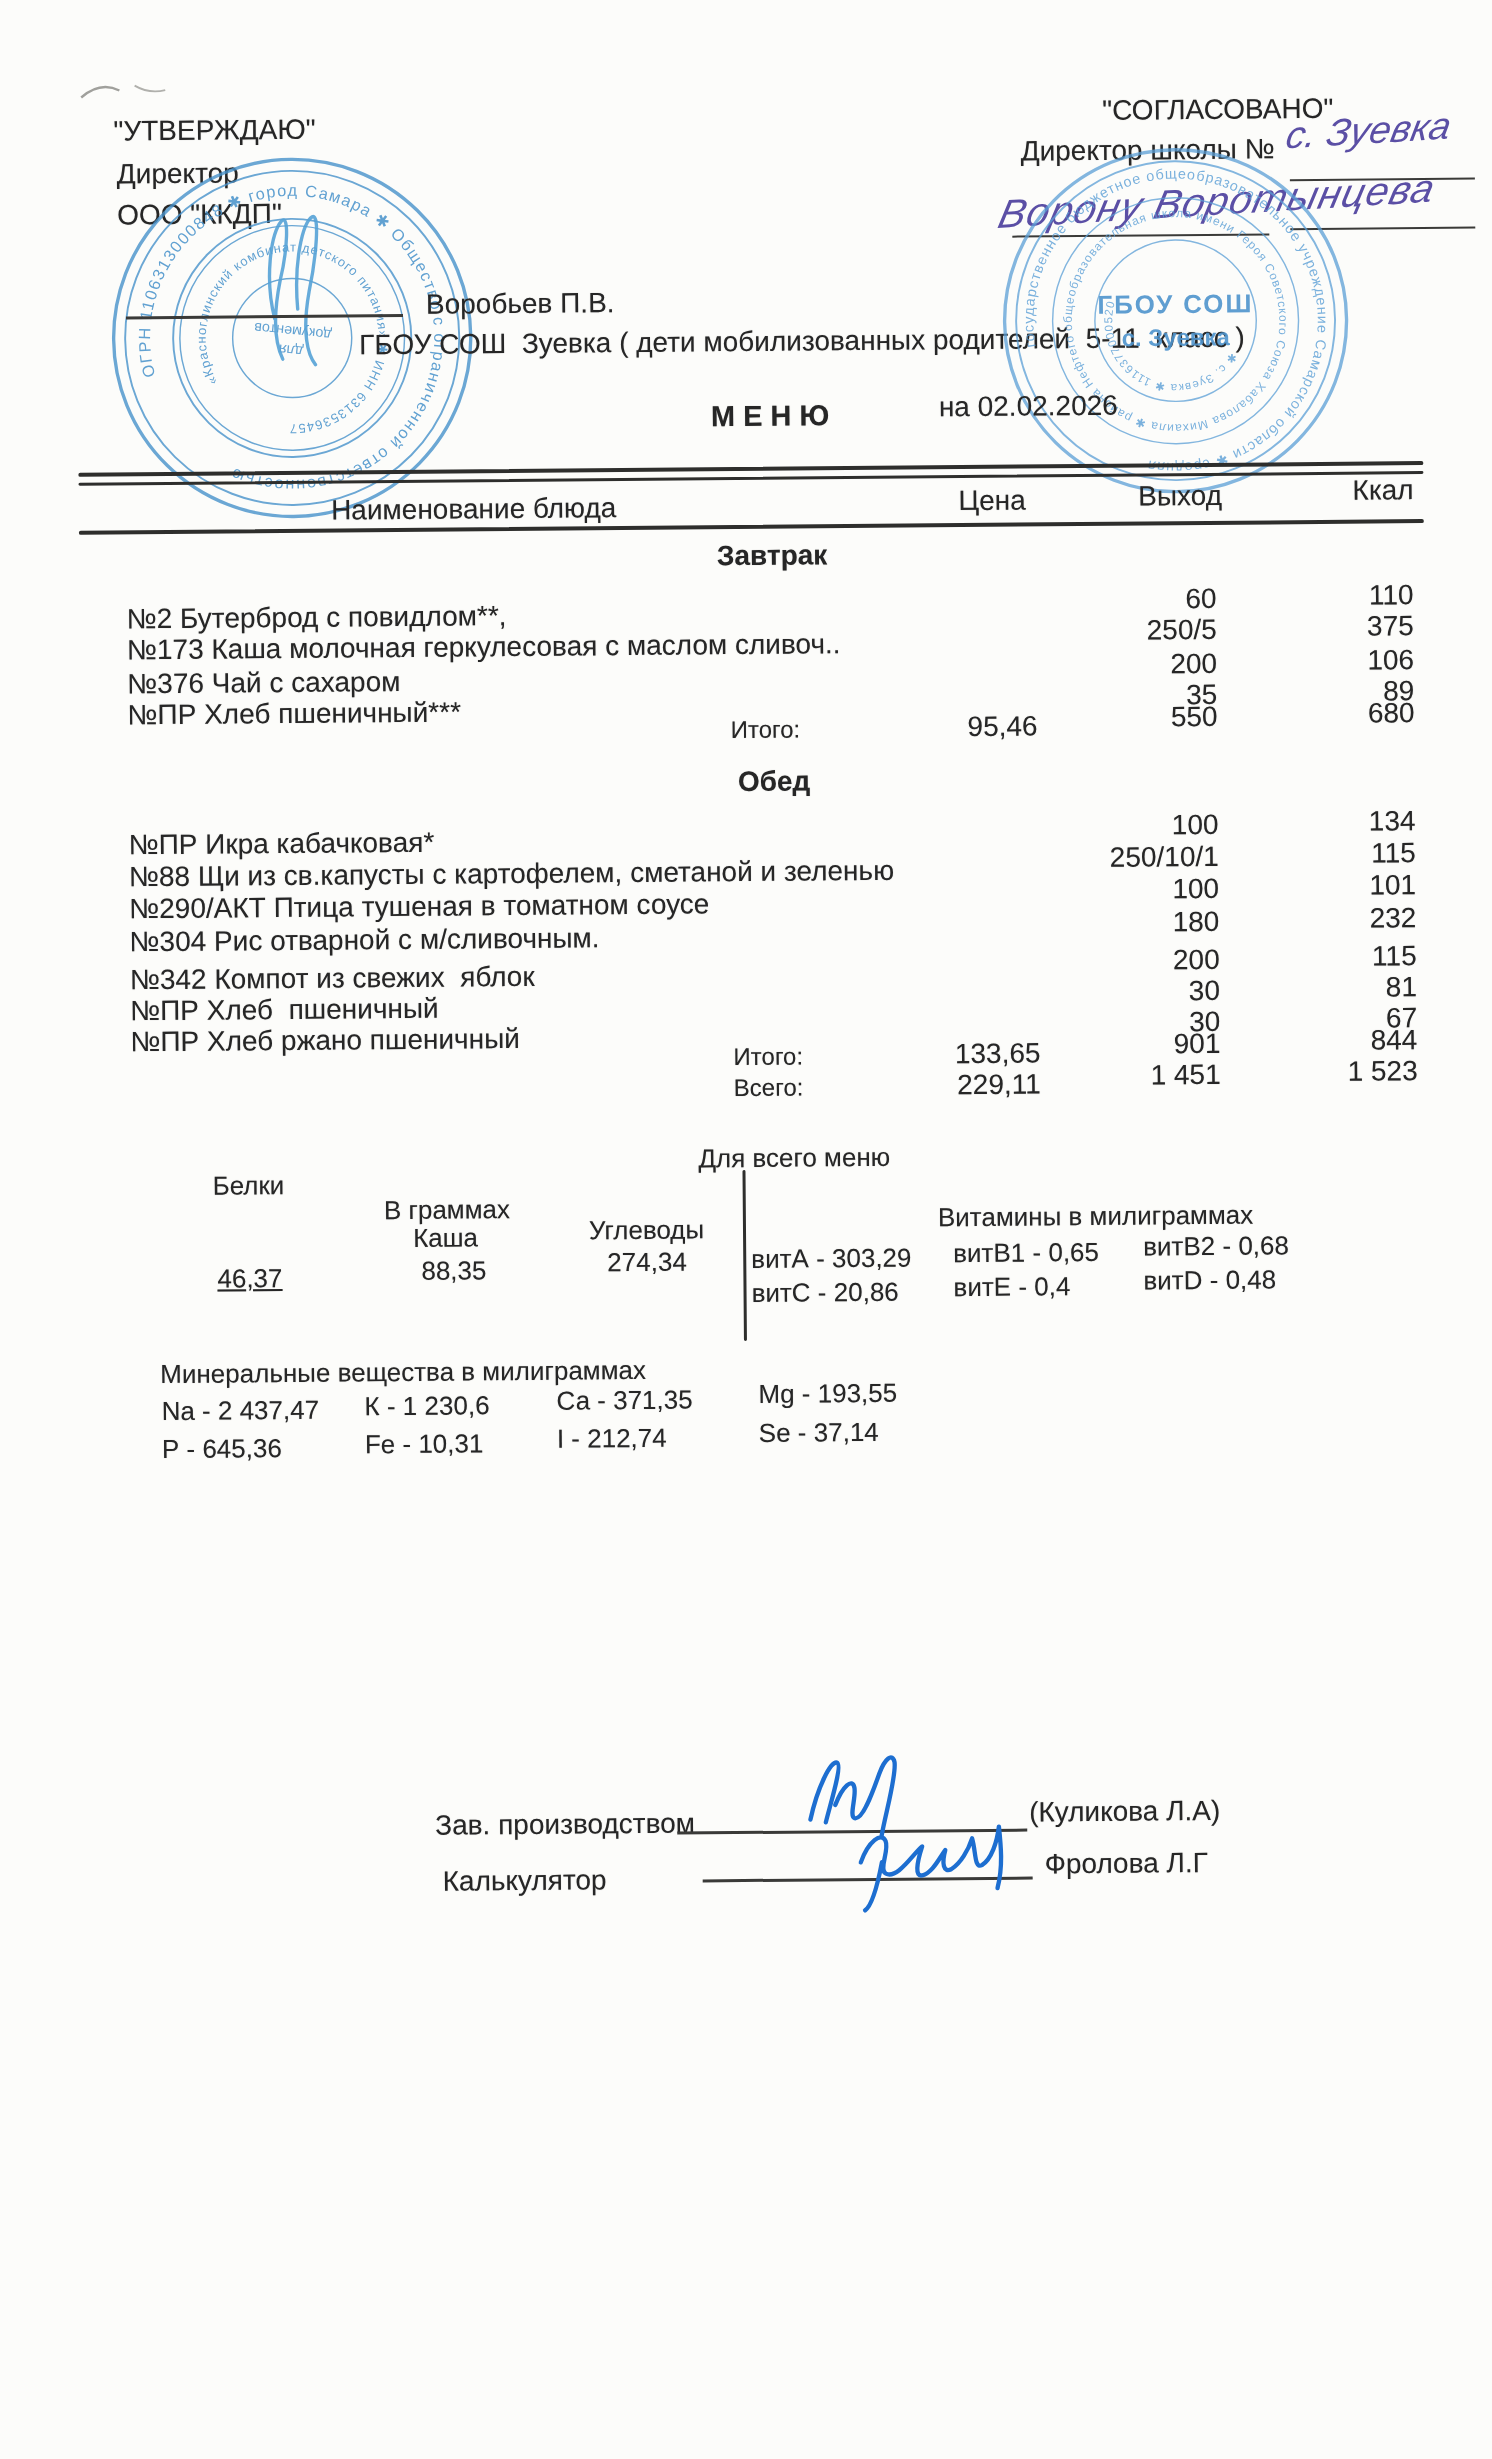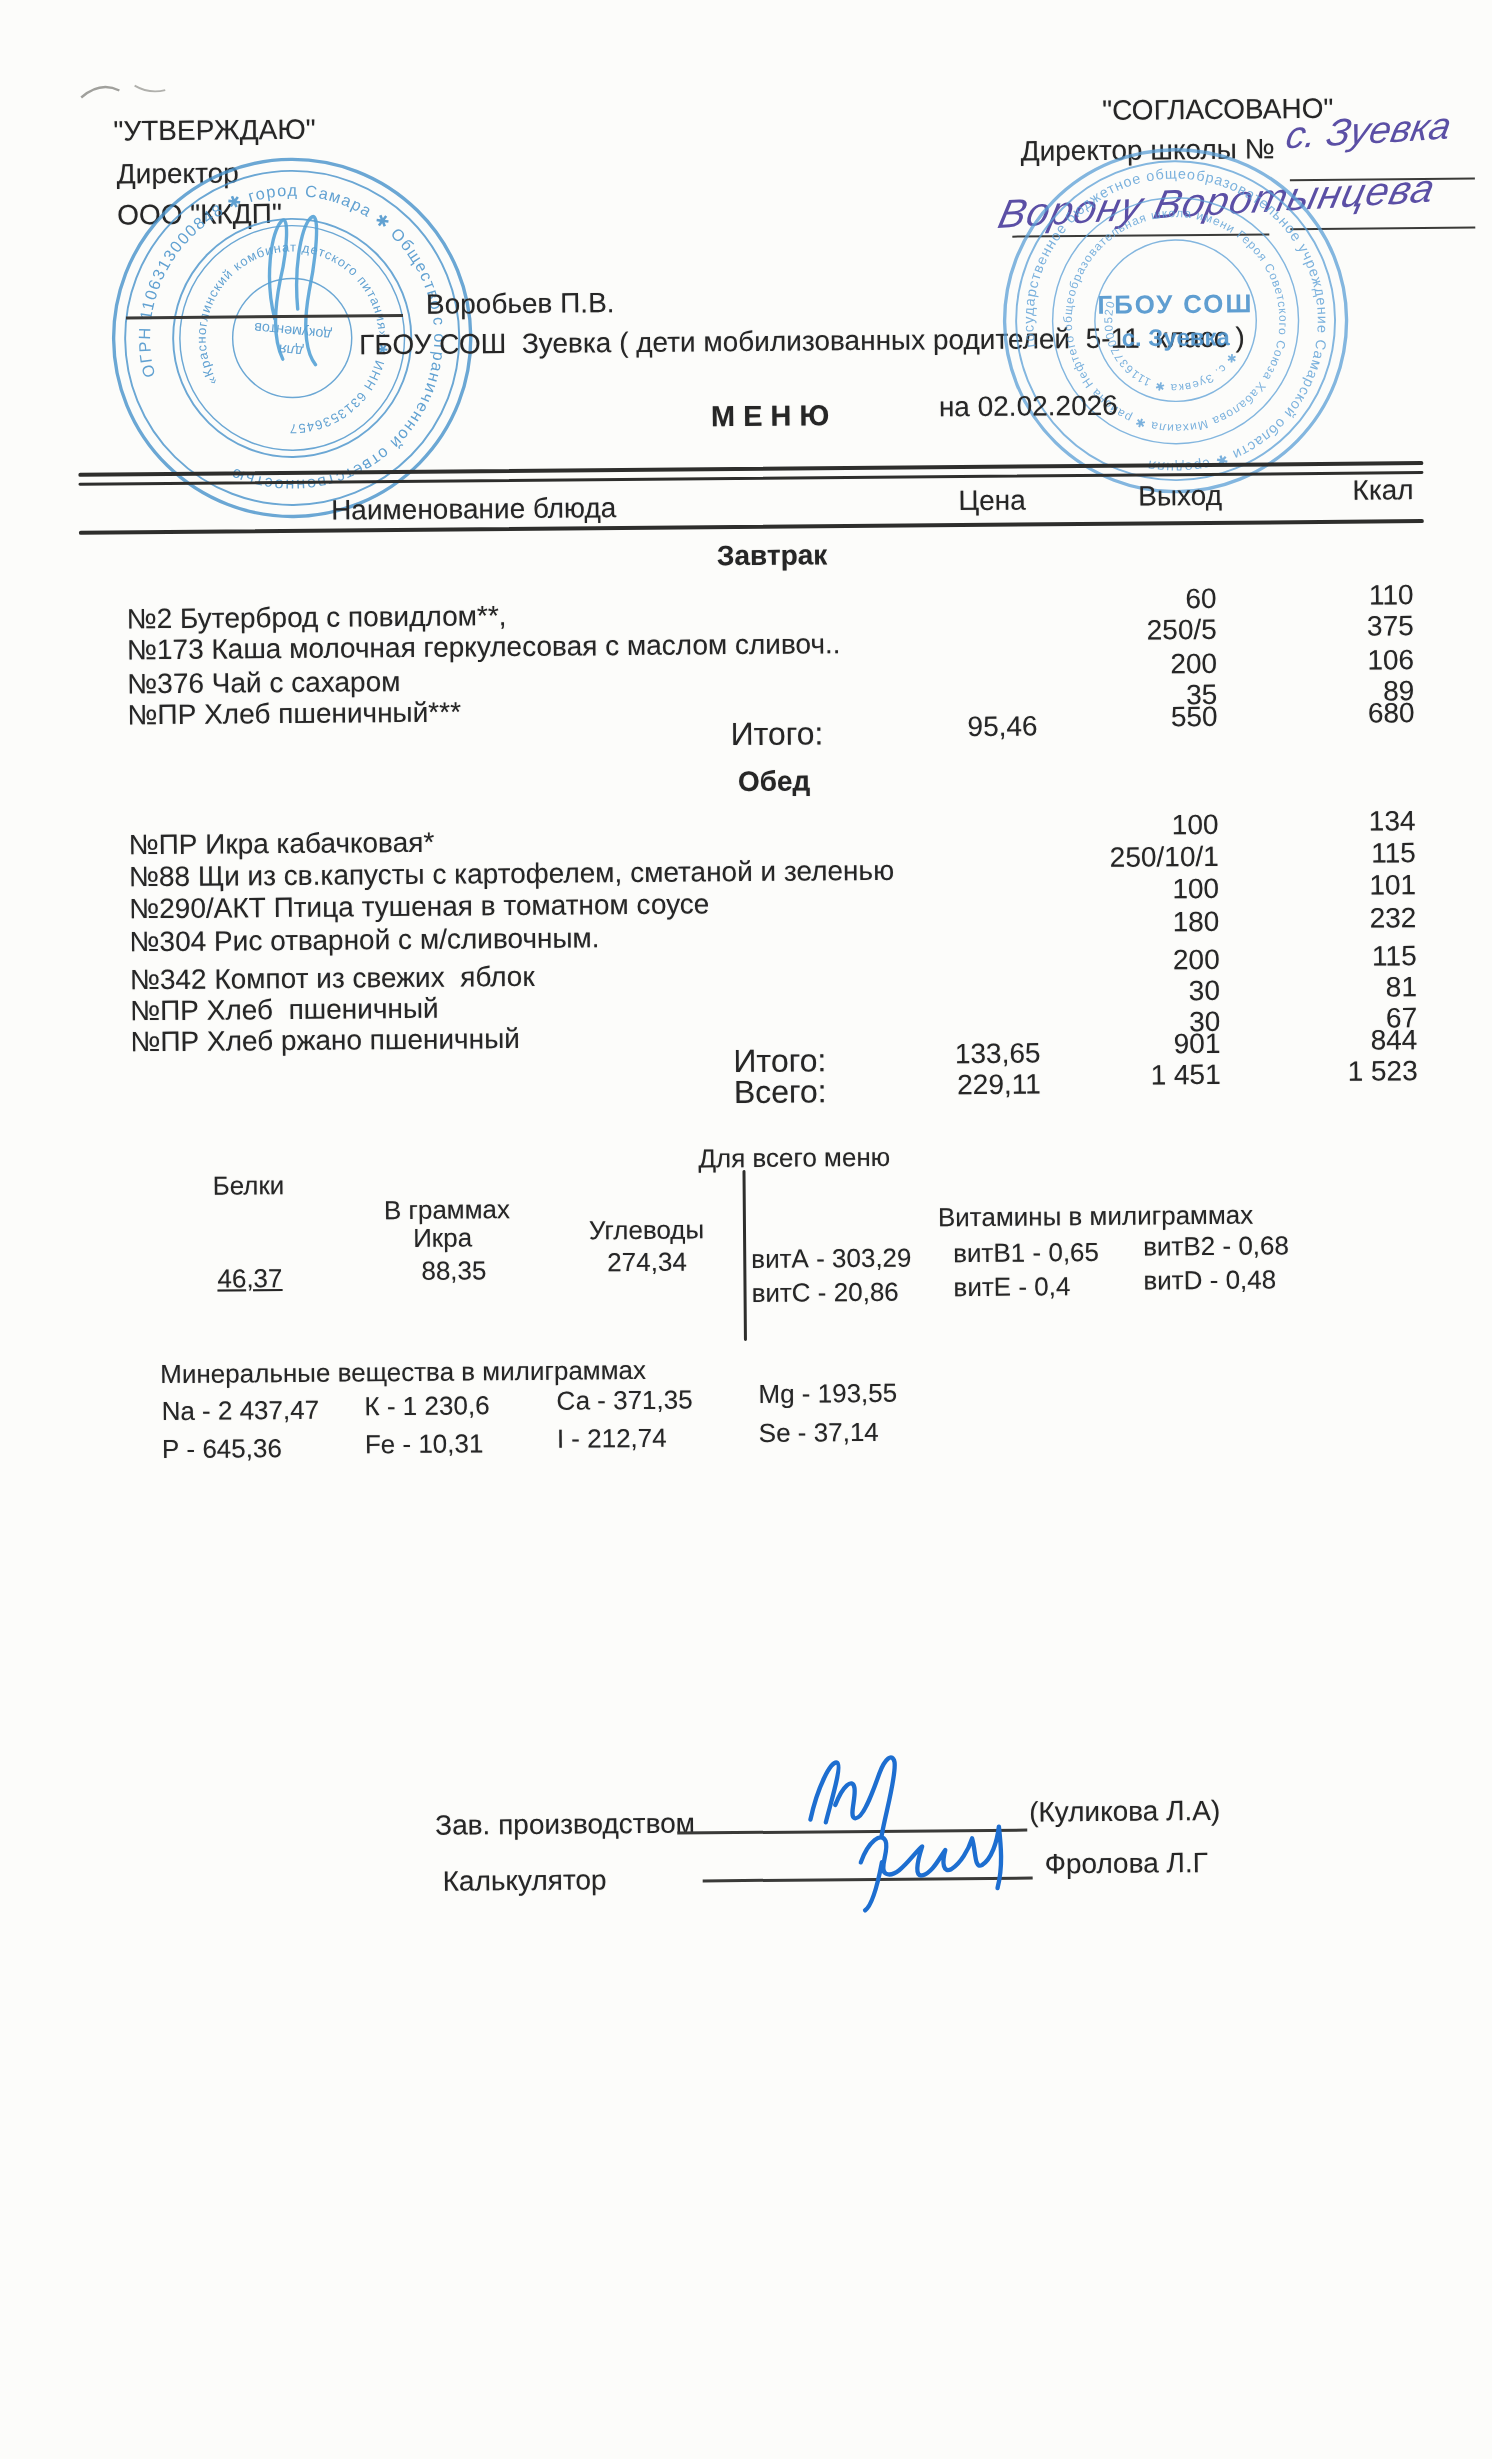--- a/index.html
+++ b/index.html
@@ -13,21 +13,21 @@
   .t{position:absolute;white-space:pre;font-size:28px;line-height:1.05;text-shadow:0 0 1px rgba(50,50,50,.35);}
   .small{font-size:26px;}
   .center{text-align:center;}
   .bold{font-weight:bold;}
   .rule{position:absolute;background:#2e2e2c;border-radius:1.9px;}
   .row{position:absolute;left:0;width:1493px;height:33px;}
   .dish{position:absolute;left:132px;top:0;white-space:pre;font-size:28px;text-shadow:0 0 1px rgba(50,50,50,.35);}
   .vy{position:absolute;left:1076px;width:146px;top:-11.5px;text-align:right;font-size:28px;text-shadow:0 0 1px rgba(50,50,50,.35);}
   .vk{position:absolute;left:1268px;width:151px;top:-13.4px;text-align:right;font-size:28px;text-shadow:0 0 1px rgba(50,50,50,.35);}
   .vp{position:absolute;left:898px;width:144px;top:-2.9px;text-align:right;font-size:28px;text-shadow:0 0 1px rgba(50,50,50,.35);}
-  .tlab{position:absolute;left:735px;top:0;font-size:32px;text-shadow:0 0 1px rgba(50,50,50,.35);}
+  .tlab{position:absolute;left:735px;top:0;font-size:24px;text-shadow:0 0 1px rgba(50,50,50,.35);}
   .hand{position:absolute;color:#5b4fa5;font-style:italic;white-space:pre;}
   .penline{position:absolute;background:#3a3a38;height:2.9px;}
   svg{position:absolute;overflow:visible;}
   .stampring{fill:#4792cb;opacity:.85;}
 </style>
 </head>
 <body>
 
 <div class="page">
 <div class="scan">
@@ -203,21 +203,21 @@
     <span class="vp">229,11</span>
     <span class="vy">1 451</span>
     <span class="vk">1 523</span>
   </div>
 
   <div class="t small" style="left:699px;top:1145px;">Для всего меню</div>
   <div class="rule" style="left:743px;top:1170px;width:2.9px;height:171px;"></div>
 
   <div class="t small" style="left:384px;top:1194px;">В граммах</div>
   <div class="t small" style="left:213px;top:1168px;">Белки</div>
-  <div class="t small" style="left:413px;top:1222px;">Икра</div>
+  <div class="t small" style="left:413px;top:1222px;">Каша</div>
   <div class="t small" style="left:589px;top:1216px;">Углеводы</div>
   <div class="t small" style="left:217px;top:1261px;text-decoration:underline;">46,37</div>
   <div class="t small" style="left:421px;top:1255px;">88,35</div>
   <div class="t small" style="left:607px;top:1248px;">274,34</div>
 
   <div class="t small" style="left:938px;top:1206px;">Витамины в милиграммах</div>
   <div class="t small" style="left:751px;top:1246px;">витА - 303,29</div>
   <div class="t small" style="left:953px;top:1242px;">витВ1 - 0,65</div>
   <div class="t small" style="left:1143px;top:1237px;">витВ2 - 0,68</div>
   <div class="t small" style="left:751px;top:1280px;">витС - 20,86</div>

